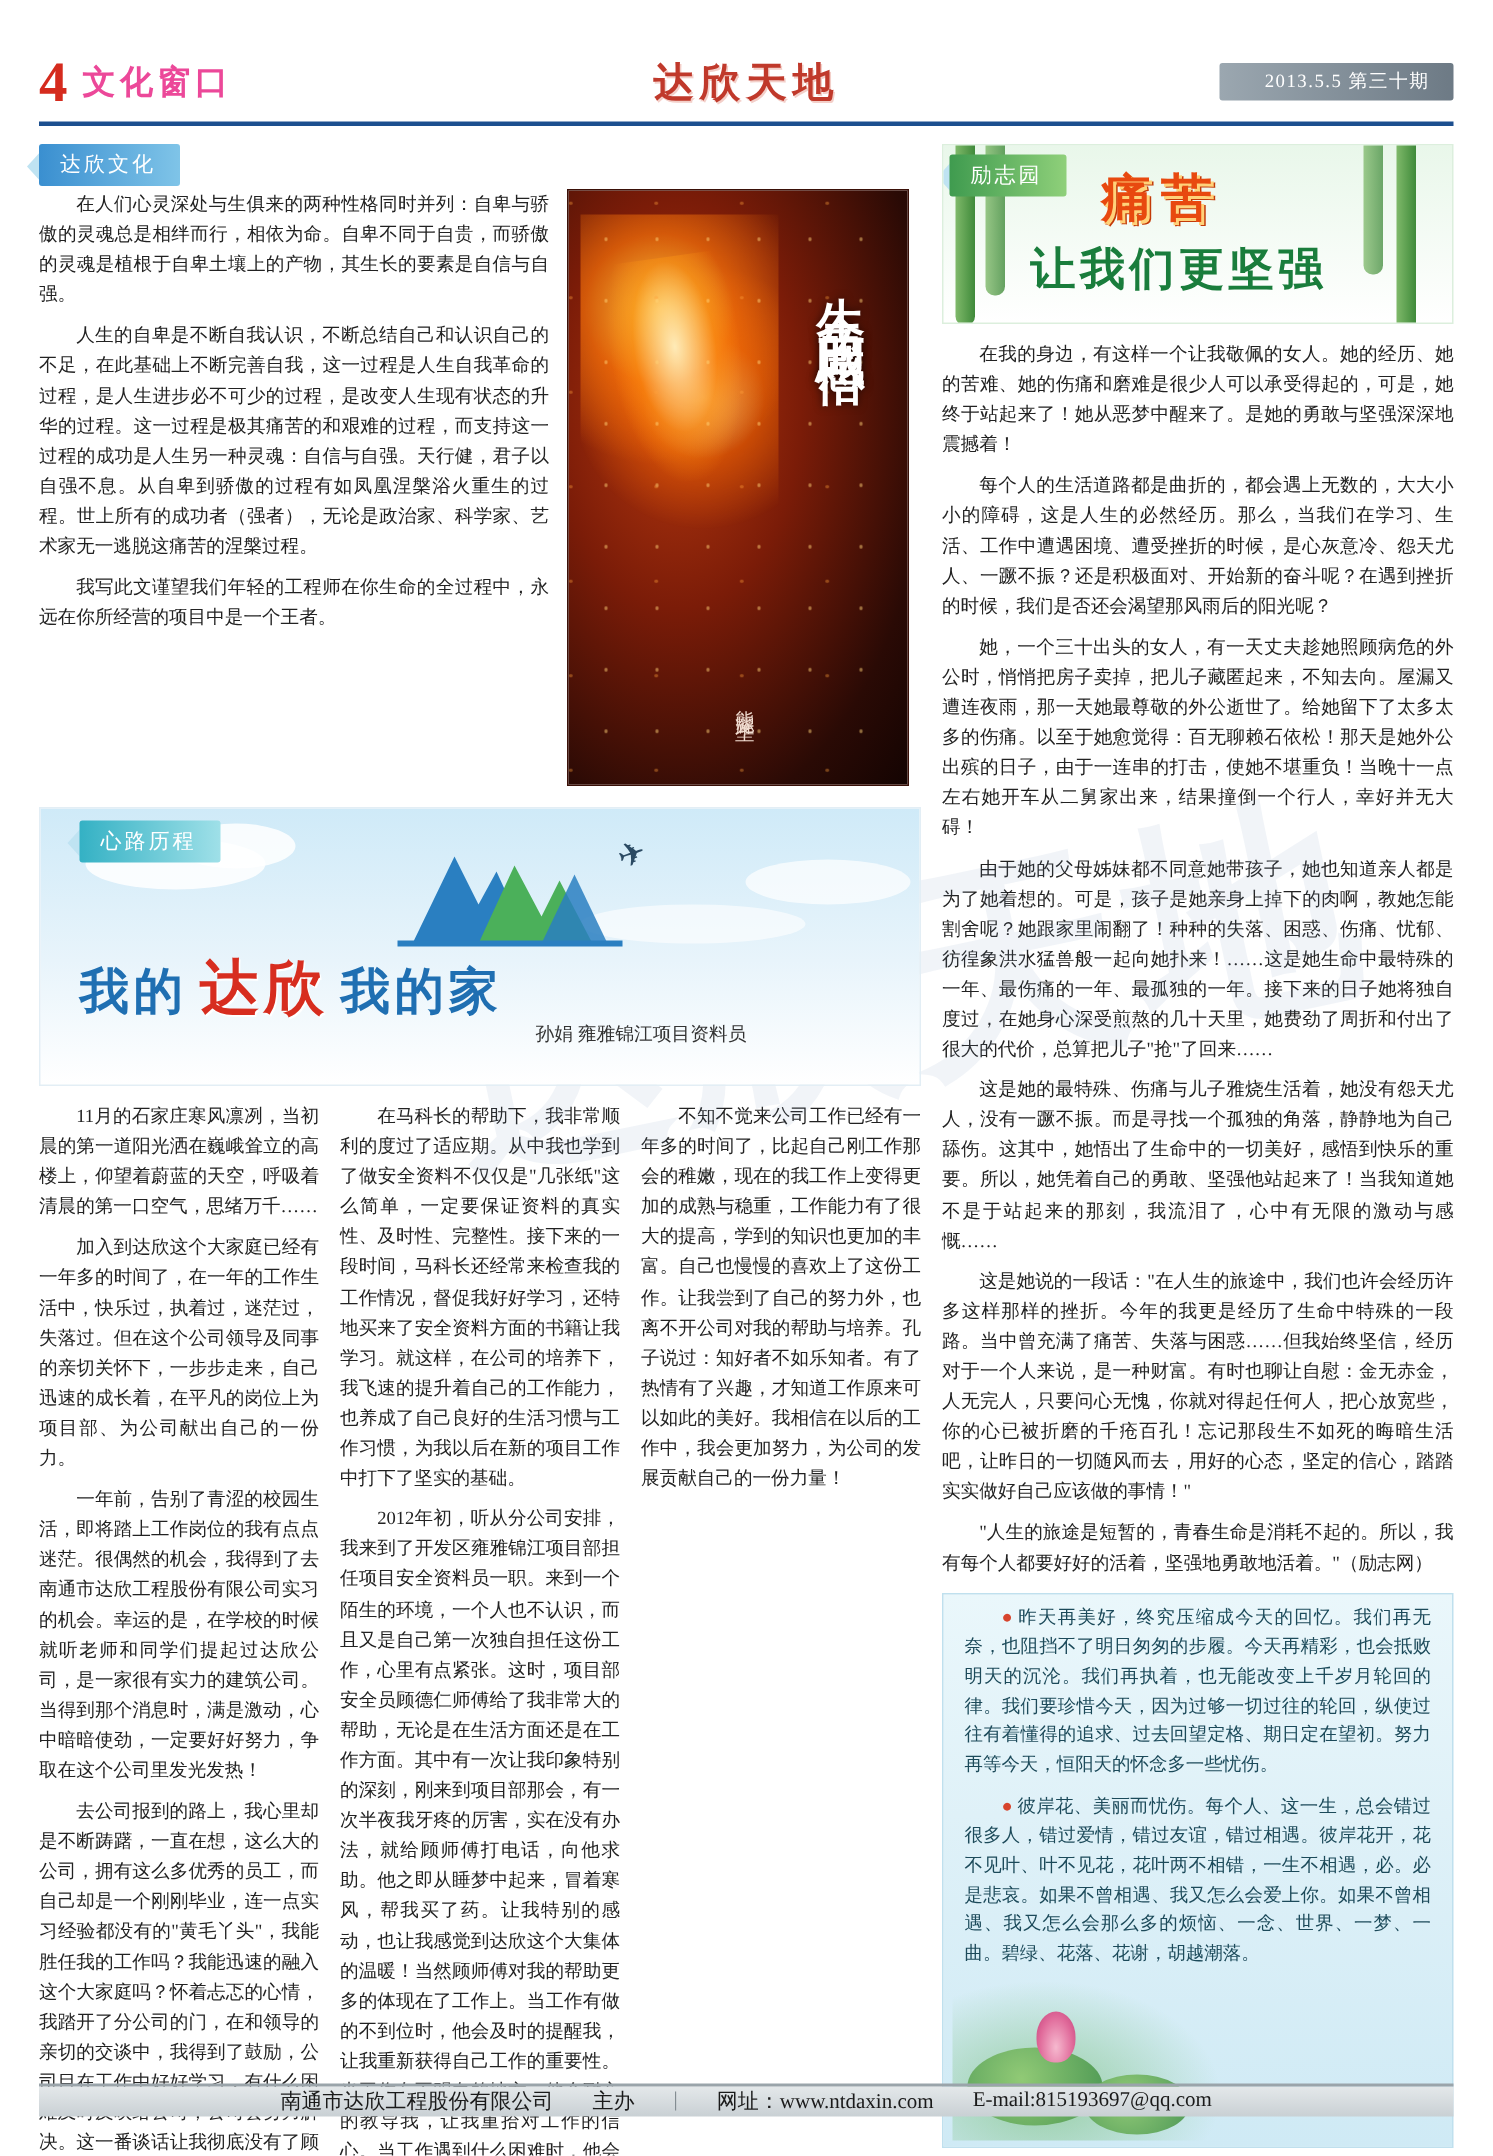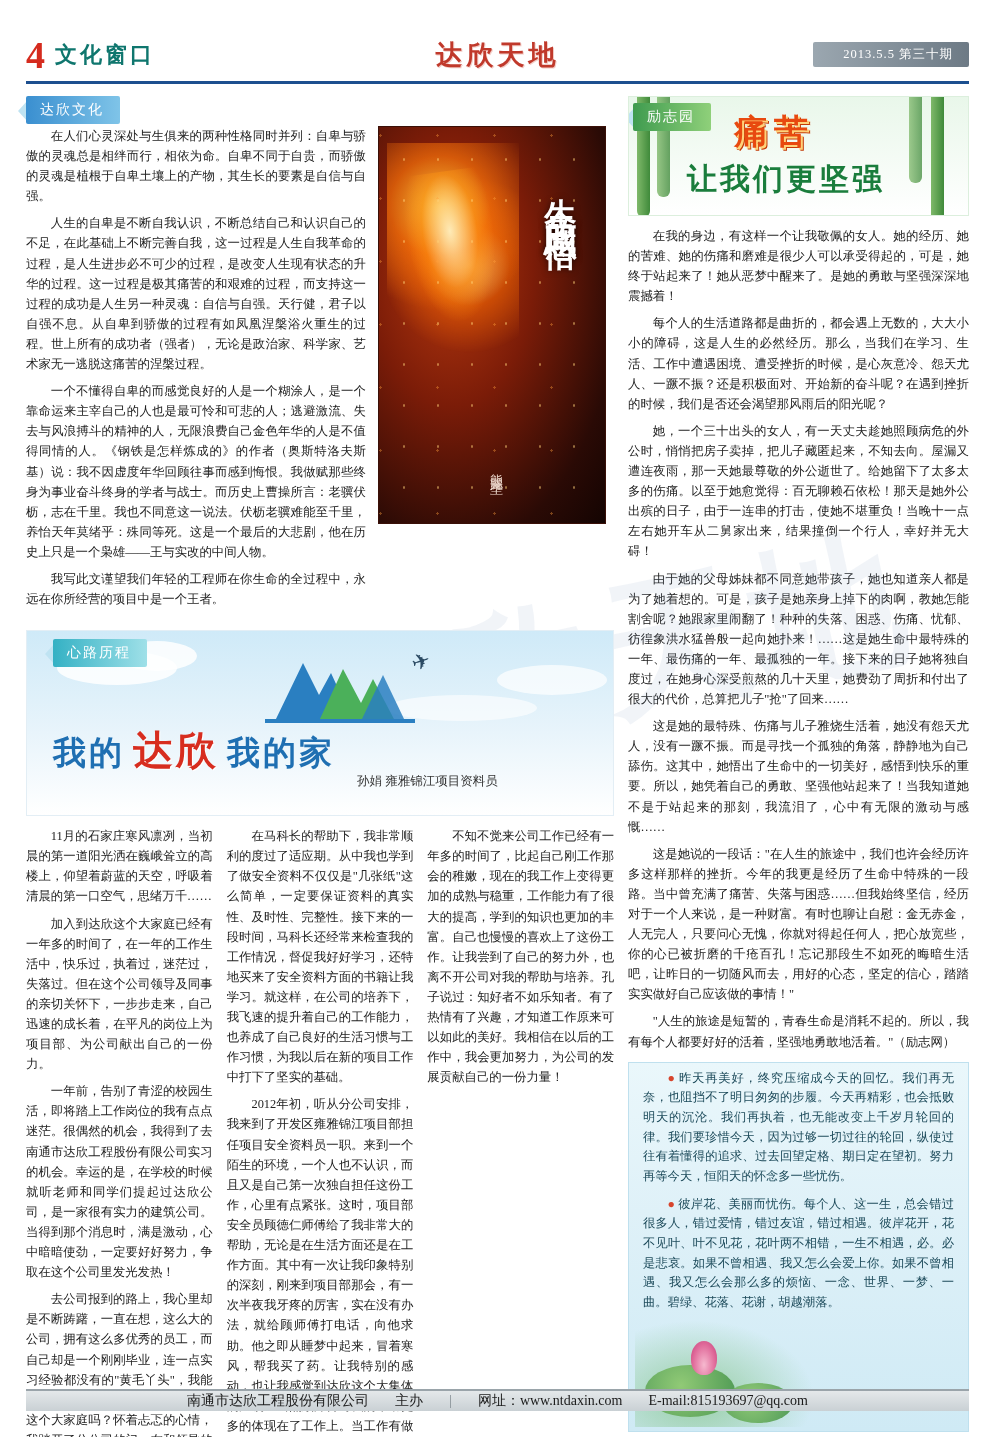--- a/index.html
+++ b/index.html
@@ -24,21 +24,21 @@
     border-bottom: 3px solid #1c4f8f;
     display: flex; align-items: center;
   }
   .page-num {
     font-family: "Liberation Serif", serif;
     font-size: 38px; font-weight: bold; color: #d52b1e;
     line-height: 1; margin-right: 10px;
   }
   .section-title {
     font-size: 22px; font-weight: bold; letter-spacing: 3px;
-    color: #0f766e;
+    color: #ec4899;
   }
   .paper-name {
     position: absolute; left: 50%; transform: translateX(-50%);
     font-size: 27px; font-weight: bold; color: #c0392b;
     letter-spacing: 4px;
     font-family: "Liberation Serif", serif;
     text-shadow: 1px 1px 0 #f3cfc9;
   }
   .issue-box {
     position: absolute; right: 0; top: 14px;
@@ -260,21 +260,20 @@
     <div class="col-left">
 
       <div class="tag-wrap">
         <span class="tag">达欣文化</span>
       </div>
 
       <div class="top-left">
         <div class="tl-text">
           <p class="art">在人们心灵深处与生俱来的两种性格同时并列：自卑与骄傲的灵魂总是相绊而行，相依为命。自卑不同于自贵，而骄傲的灵魂是植根于自卑土壤上的产物，其生长的要素是自信与自强。</p>
           <p class="art">人生的自卑是不断自我认识，不断总结自己和认识自己的不足，在此基础上不断完善自我，这一过程是人生自我革命的过程，是人生进步必不可少的过程，是改变人生现有状态的升华的过程。这一过程是极其痛苦的和艰难的过程，而支持这一过程的成功是人生另一种灵魂：自信与自强。天行健，君子以自强不息。从自卑到骄傲的过程有如凤凰涅槃浴火重生的过程。世上所有的成功者（强者），无论是政治家、科学家、艺术家无一逃脱这痛苦的涅槃过程。</p>
-          <p class="art">一个不懂得自卑的而感觉良好的人是一个糊涂人，是一个靠命运来主宰自己的人也是最可怜和可悲的人；逃避激流、失去与风浪搏斗的精神的人，无限浪费自己金色年华的人是不值得同情的人。《钢铁是怎样炼成的》的作者（奥斯特洛夫斯基）说：我不因虚度年华回顾往事而感到悔恨。我做赋那些终身为事业奋斗终身的学者与战士。而历史上曹操所言：老骥伏枥，志在千里。我也不同意这一说法。伏枥老骥难能至千里，养怡天年莫绪乎：殊同等死。这是一个最后的大悲剧，他在历史上只是一个枭雄——王与实改的中间人物。</p>
           <p class="art">我写此文谨望我们年轻的工程师在你生命的全过程中，永远在你所经营的项目中是一个王者。</p>
         </div>
 
         <div class="book-cover">
           <div class="phoenix"></div>
           <div class="sparks"></div>
           <div class="book-title">生命的感悟</div>
           <div class="book-author">熊耀垄</div>
         </div>
       </div>

